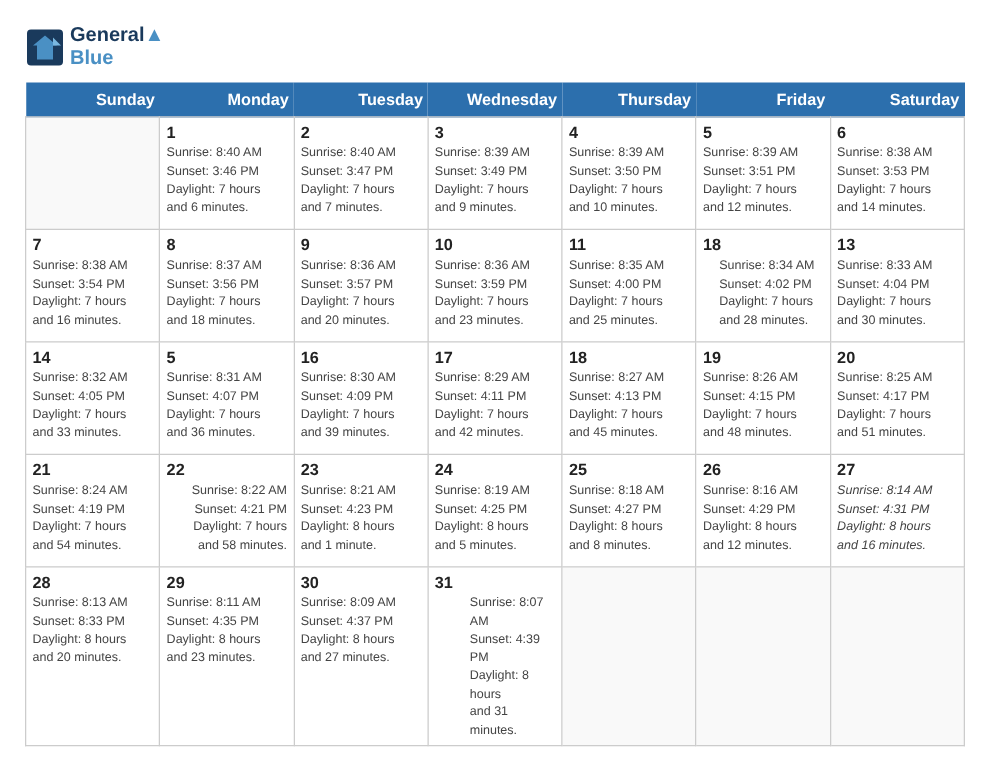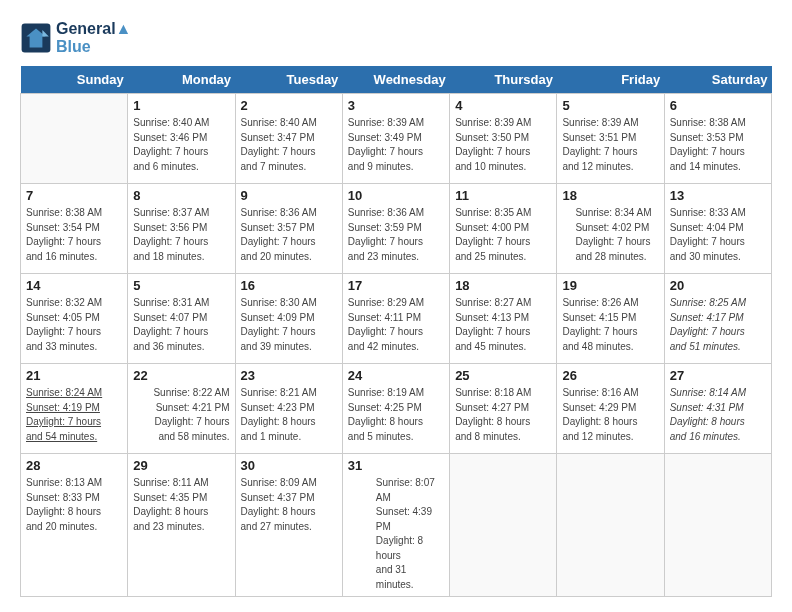--- a/index.html
+++ b/index.html
@@ -240,30 +240,30 @@
         </td>
         <td>
           <div class="day-num">19</div>
           <div class="cell-content" style="white-space: pre-line;">Sunrise: 8:26 AM
 Sunset: 4:15 PM
 Daylight: 7 hours
 and 48 minutes.</div>
         </td>
         <td>
           <div class="day-num">20</div>
-          <div class="cell-content" style="white-space: pre-line; font-style: italic;">Sunrise: 8:25 AM
+          <div class="cell-content" style="white-space: pre-line;">Sunrise: 8:25 AM
 Sunset: 4:17 PM
 Daylight: 7 hours
 and 51 minutes.</div>
         </td>
       </tr>
       <tr>
         <td>
           <div class="day-num">21</div>
-          <div class="cell-content" style="white-space: pre-line; text-decoration: underline;">Sunrise: 8:24 AM
+          <div class="cell-content" style="white-space: pre-line;">Sunrise: 8:24 AM
 Sunset: 4:19 PM
 Daylight: 7 hours
 and 54 minutes.</div>
         </td>
         <td>
           <div class="day-num">22</div>
           <div class="cell-content" style="white-space: pre-line; text-align: right;">Sunrise: 8:22 AM
 Sunset: 4:21 PM
 Daylight: 7 hours
 and 58 minutes.</div>

